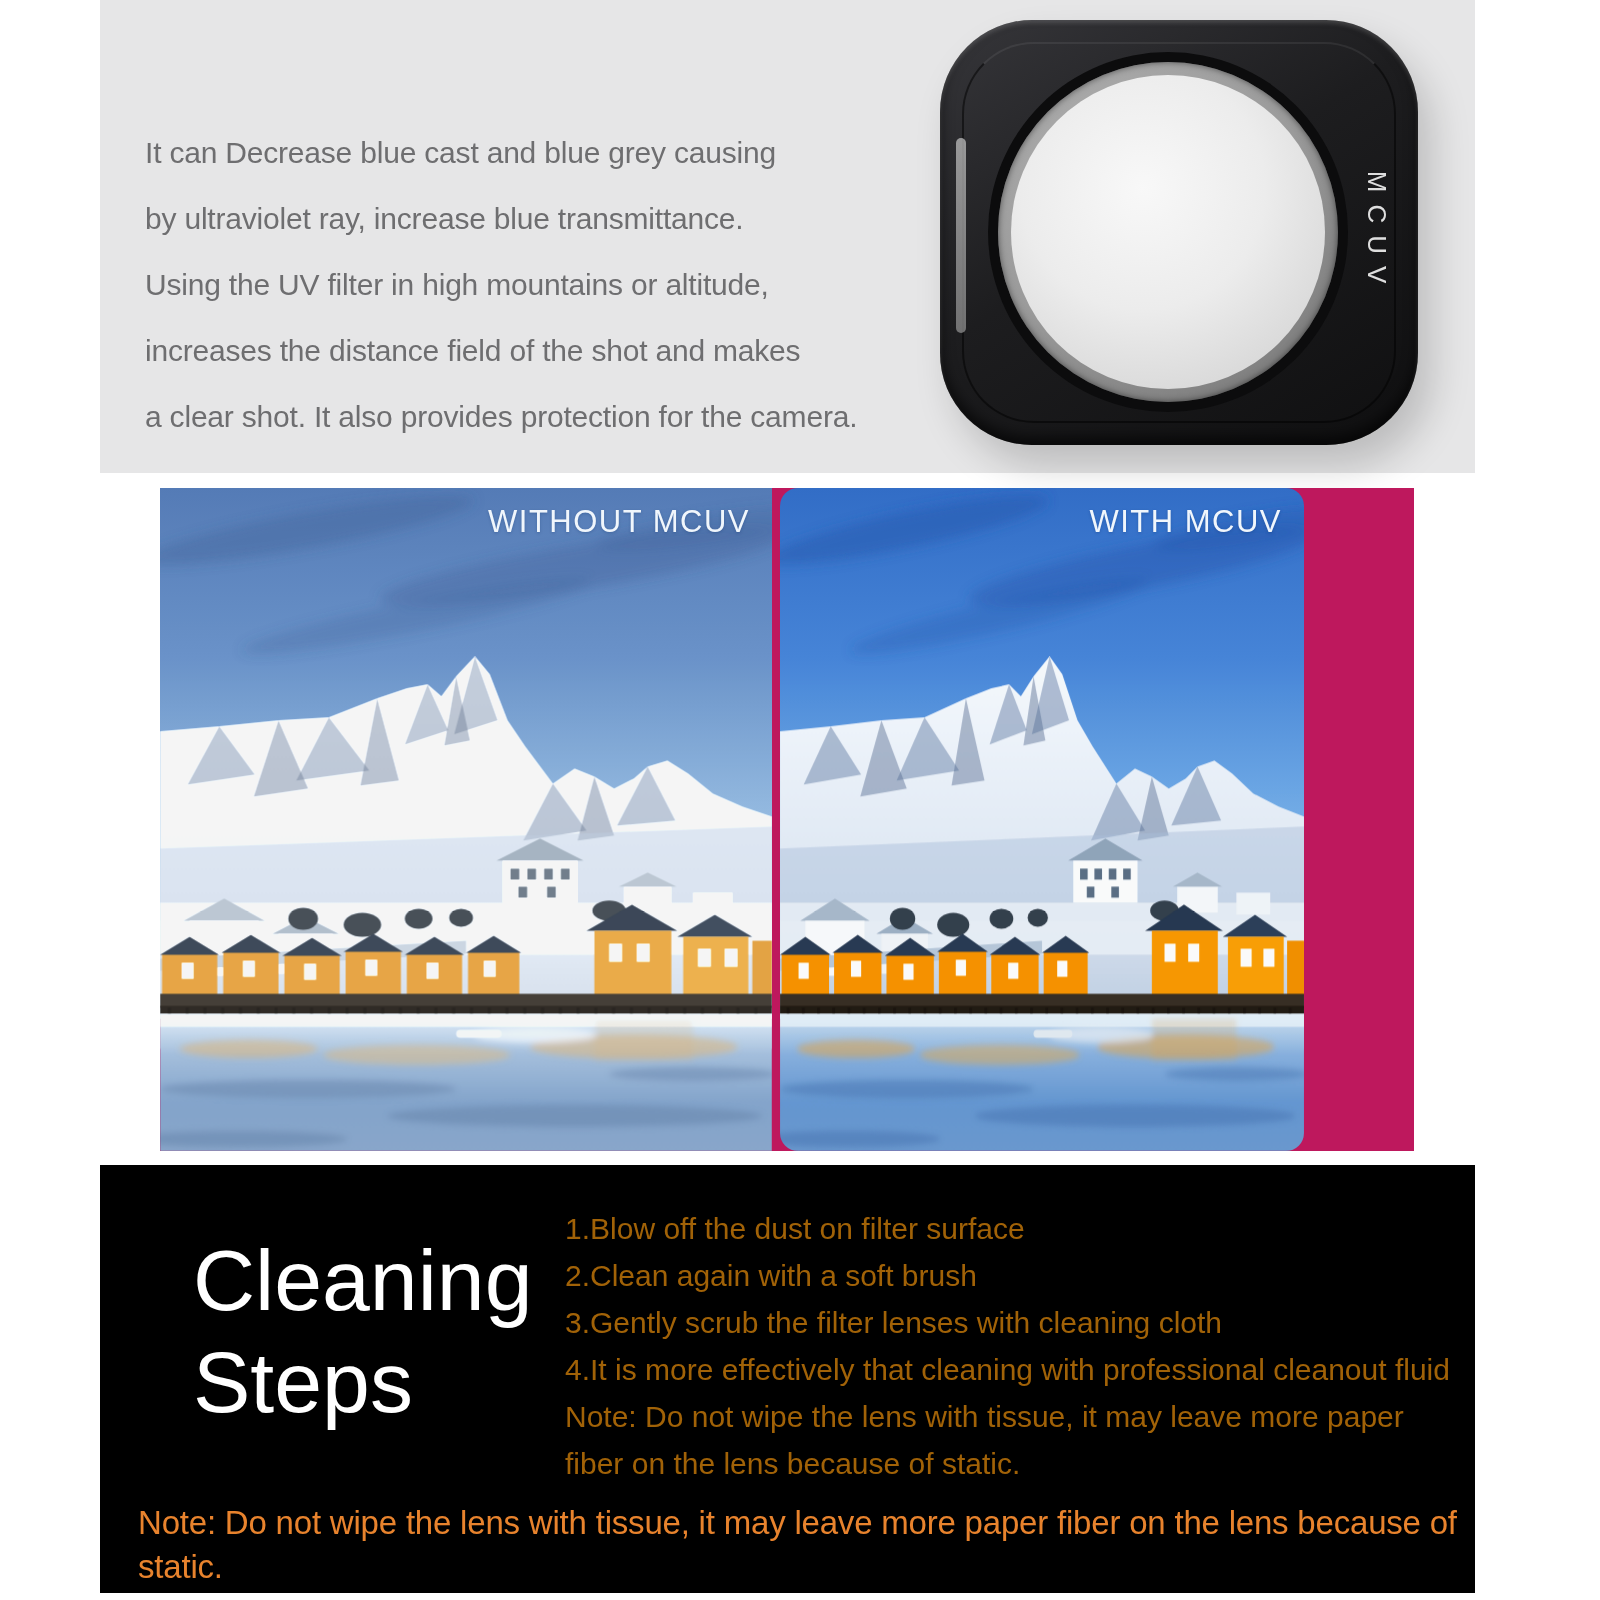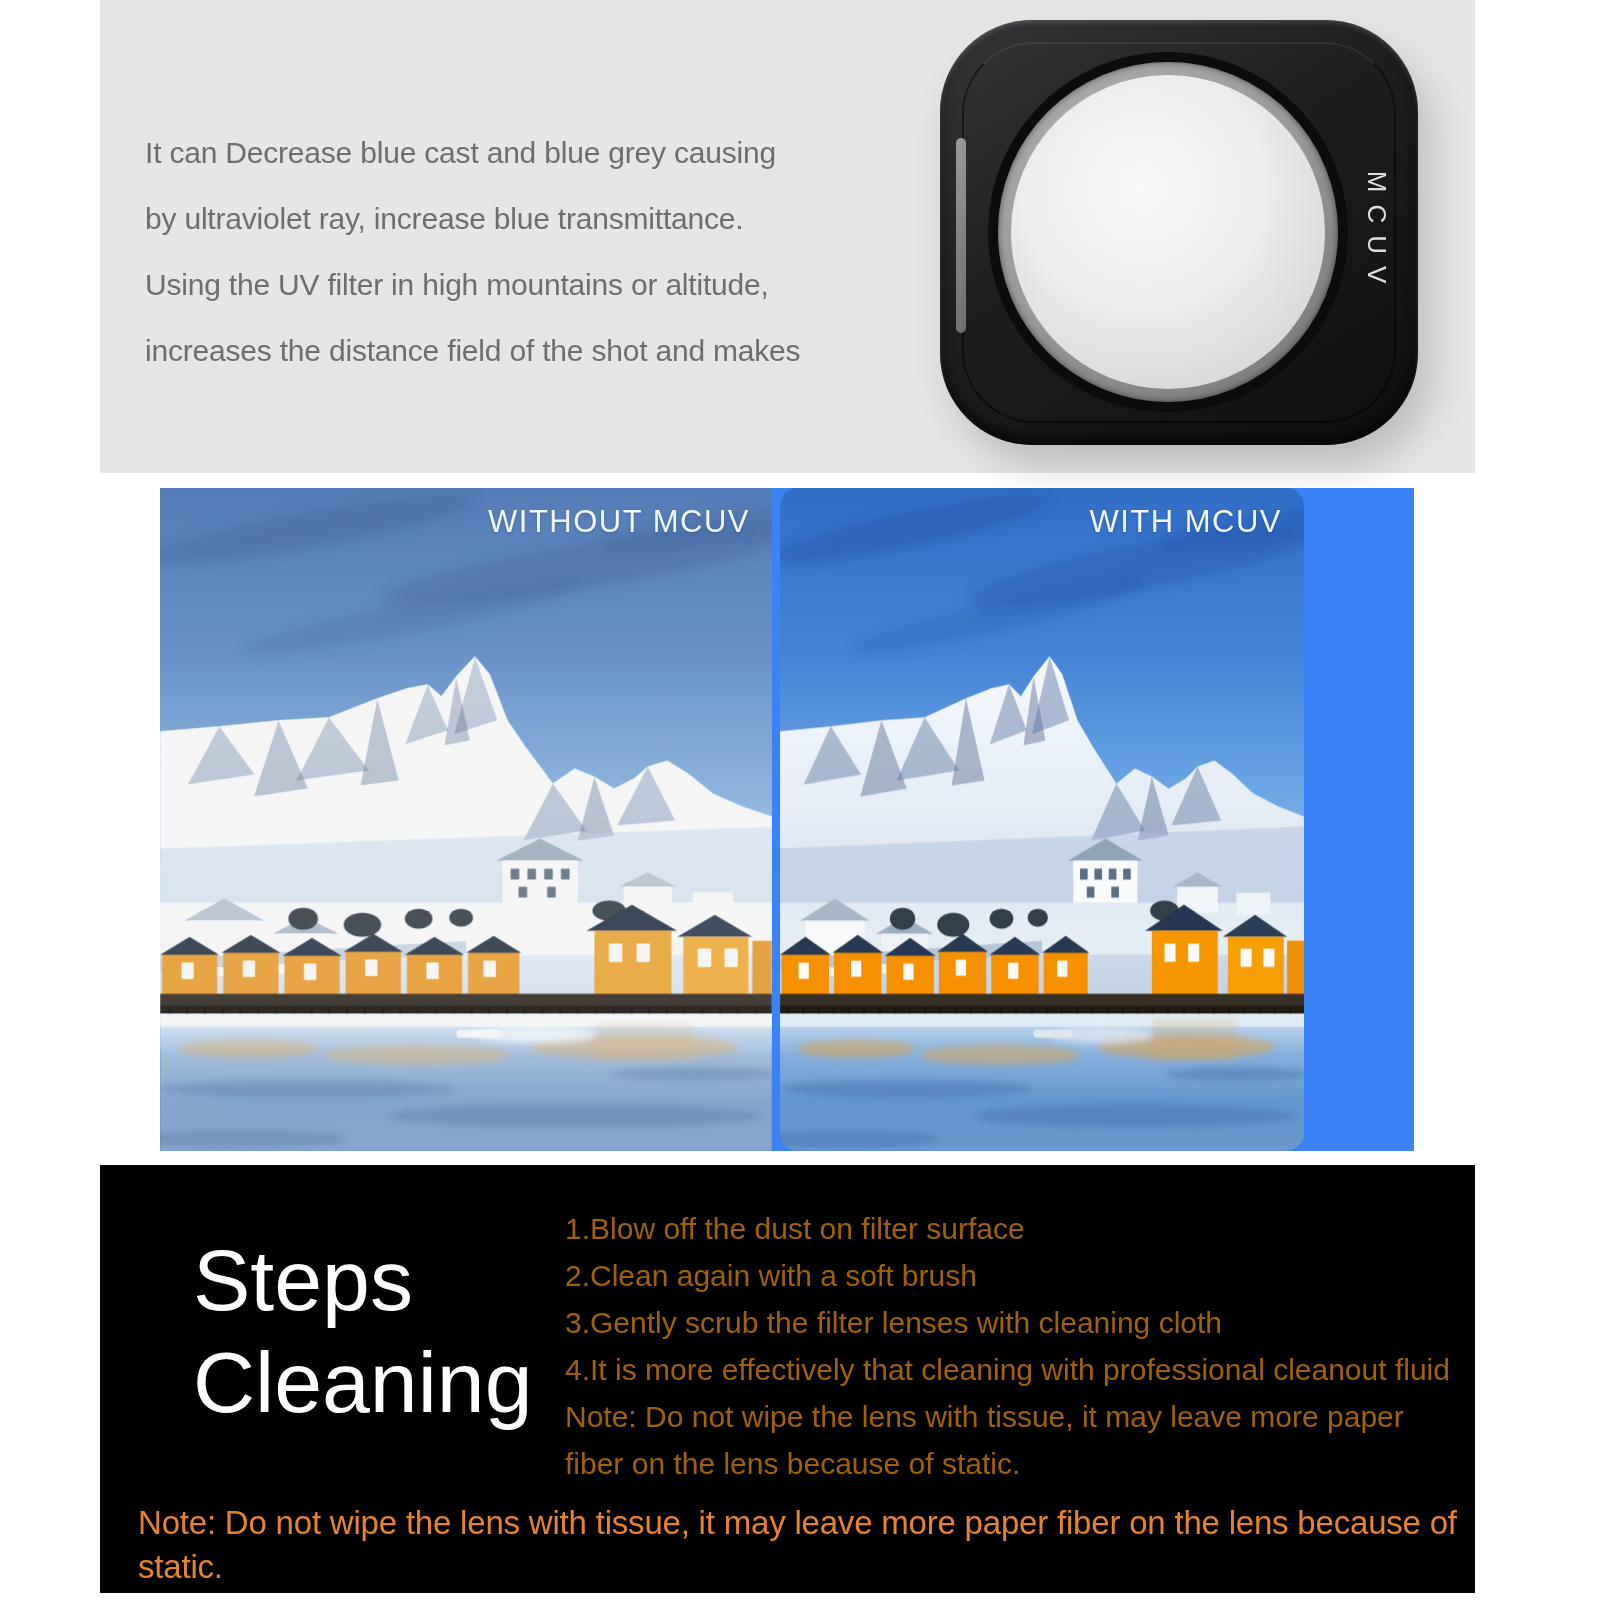--- a/index.html
+++ b/index.html
@@ -22,21 +22,21 @@
   .lens-ring{position:absolute;left:58px;top:42px;width:340px;height:340px;border-radius:50%;
      background:radial-gradient(circle at 40% 35%,#b9b9b9 0%,#9a9a9a 55%,#5f5f5f 100%);
      box-shadow:0 0 0 10px #0c0c0d, inset 0 0 6px rgba(0,0,0,.5);}
   .lens-glass{position:absolute;left:13px;top:13px;width:314px;height:314px;border-radius:50%;
      background:radial-gradient(circle at 42% 36%,#f8f8f8 0%,#ececec 45%,#d8d8d8 80%,#c9c9c9 100%);}
   .brand-strip{position:absolute;left:16px;top:118px;width:10px;height:195px;border-radius:5px;
      background:linear-gradient(#bdbdbd,#8d8d8d);opacity:.75;}
   .mcuv-vert{position:absolute;right:26px;top:50%;transform:translateY(-50%);
      writing-mode:vertical-rl;color:#dedede;font-size:26px;letter-spacing:12px;font-weight:400;}
   
-  .compare{position:absolute;left:160px;top:488px;width:1254px;height:663px;background:#3b82f6;}
+  .compare{position:absolute;left:160px;top:488px;width:1254px;height:663px;background:#be185d;}
   .photo{position:absolute;top:0;height:663px;overflow:hidden;}
   .photo-left{left:0;width:612px;}
   .photo-right{left:620px;width:524px;border-radius:18px;}
   .photo svg{position:absolute;inset:0;width:100%;height:100%;}
   .photo-left svg{filter:saturate(.72) brightness(1.12) contrast(.92);}
   .photo-right svg{filter:saturate(1.1) contrast(1.05) brightness(.98);}
   .photo-label{position:absolute;top:16px;right:22px;color:#f0f6fc;font-size:31px;
      letter-spacing:1.5px;font-weight:400;text-shadow:0 1px 3px rgba(0,40,90,.25);}
   
   .cleaning{position:absolute;left:100px;top:1165px;width:1375px;height:428px;background:#000;}
@@ -231,20 +231,21 @@
     </g>
   </defs>
 </svg>
 
 <div class="hero">
   <div class="hero-paragraph">
     <div>It can Decrease blue cast and blue grey causing</div>
     <div>by ultraviolet ray, increase blue transmittance.</div>
     <div>Using the UV filter in high mountains or altitude,</div>
     <div>increases the distance field of the shot and makes</div>
+    <div>a clear shot. It also provides protection for the camera.</div>
   </div>
   <div class="product">
     <div class="product-body"></div>
     <div class="product-groove"></div>
     <div class="lens-ring">
       <div class="lens-glass"></div>
     </div>
     <div class="brand-strip"></div>
     <div class="mcuv-vert">MCUV</div>
   </div>
@@ -260,22 +261,22 @@
   <div class="photo photo-right">
     <svg viewBox="0 0 620 662" preserveAspectRatio="none">
       <use href="#scene"></use>
     </svg>
     <div class="photo-label">WITH MCUV</div>
   </div>
 </div>
 
 <div class="cleaning">
   <div class="cleaning-heading">
+    <div>Cleaning</div>
     <div>Steps</div>
-    <div>Cleaning</div>
   </div>
   <div class="steps">
     <div>1.Blow off the dust on filter surface</div>
     <div>2.Clean again with a soft brush</div>
     <div>3.Gently scrub the filter lenses with cleaning cloth</div>
     <div>4.It is more effectively that cleaning with professional cleanout fluid</div>
     <div>Note: Do not wipe the lens with tissue, it may leave more paper</div>
     <div>fiber on the lens because of static.</div>
   </div>
   <div class="bottom-note">Note: Do not wipe the lens with tissue, it may leave more paper fiber on the lens because of static.</div>

